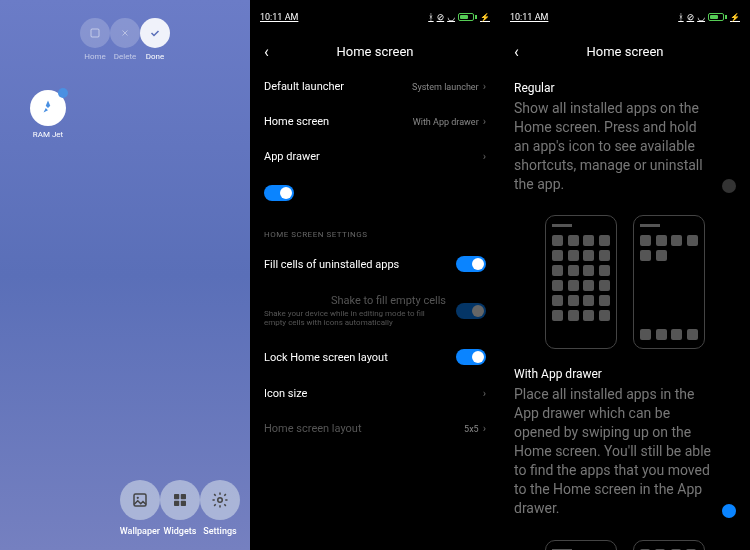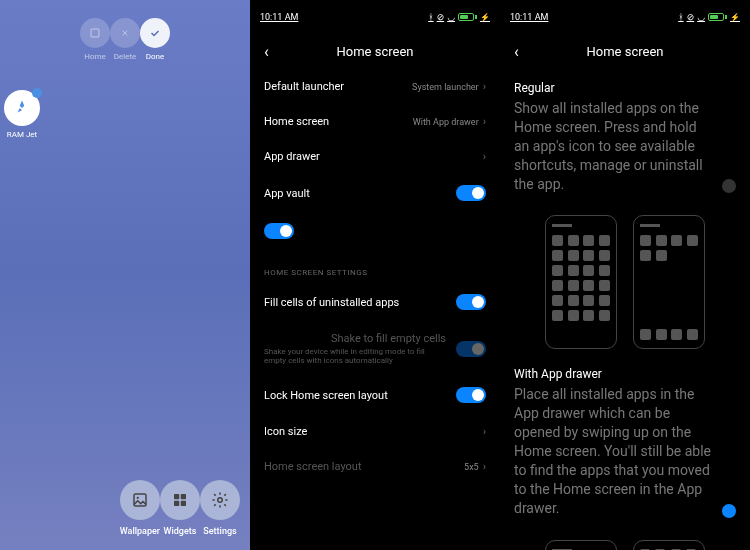--- a/index.html
+++ b/index.html
@@ -8,21 +8,21 @@
 .panel1 { width: 250px; background: linear-gradient(180deg, #6b7cc7 0%, #5a6fb8 50%, #7580c0 100%); }
 .panel2, .panel3 { width: 250px; background: #000; color: #fff; }
 
 
 .top-actions { display: flex; justify-content: center; padding: 18px 14px 8px; }
 .action-item { display: flex; flex-direction: column; align-items: center; gap: 4px; }
 .action-circle { width: 30px; height: 30px; border-radius: 50%; background: rgba(255,255,255,0.2); display: flex; align-items: center; justify-content: center; position: relative; }
 .action-circle.done { background: rgba(255,255,255,0.9); }
 .action-label { font-size: 8px; color: rgba(255,255,255,0.6); }
 .action-label.done { color: #fff; }
-.app-ramjet { position: absolute; top: 90px; left: 4px; display: flex; flex-direction: column; align-items: center; gap: 4px; }
+.app-ramjet { position: absolute; top: 90px; left: 30px; display: flex; flex-direction: column; align-items: center; gap: 4px; }
 .ramjet-icon { width: 36px; height: 36px; border-radius: 50%; background: #fff; display: flex; align-items: center; justify-content: center; position: relative; }
 .ramjet-badge { position: absolute; top: -2px; right: -2px; width: 10px; height: 10px; border-radius: 50%; background: #4a90e2; }
 .ramjet-label { font-size: 8px; color: #fff; }
 .bottom-actions { position: absolute; bottom: 14px; left: 0; right: 0; display: flex; justify-content: flex-end; padding: 0 10px; }
 .bottom-item { display: flex; flex-direction: column; align-items: center; gap: 6px; }
 .bottom-circle { width: 40px; height: 40px; border-radius: 50%; background: rgba(180,190,220,0.85); display: flex; align-items: center; justify-content: center; }
 .bottom-label { font-size: 9px; color: #fff; font-weight: 500; }
 
 
 .status-bar { display: flex; justify-content: space-between; align-items: center; padding: 12px 10px; font-size: 9px; color: #fff; text-decoration: underline; }
@@ -179,24 +179,20 @@
           <span class="chevron">›</span>
         </span>
     </div>
     <div class="setting-row">
       <span class="setting-label">App drawer</span>
       <span class="setting-value">
           <span class="chevron">›</span>
         </span>
     </div>
     <div class="setting-row">
-      <span class="setting-label">App vault</span>
-      <div class="toggle"></div>
-    </div>
-    <div class="setting-row">
       <div class="toggle"></div>
     </div>
 
     <div class="section-hdr">HOME SCREEN SETTINGS</div>
 
     <div class="setting-row">
       <span class="setting-label">Fill cells of uninstalled apps</span>
       <div class="toggle"></div>
     </div>
     <div class="setting-row">

